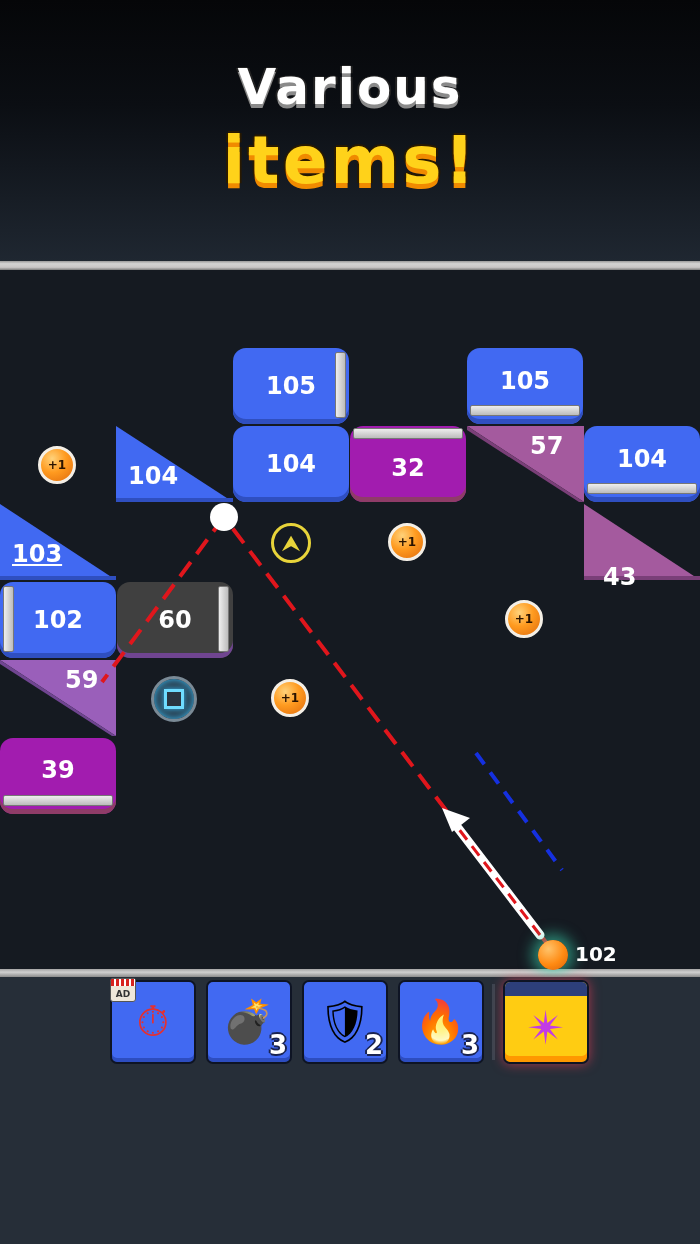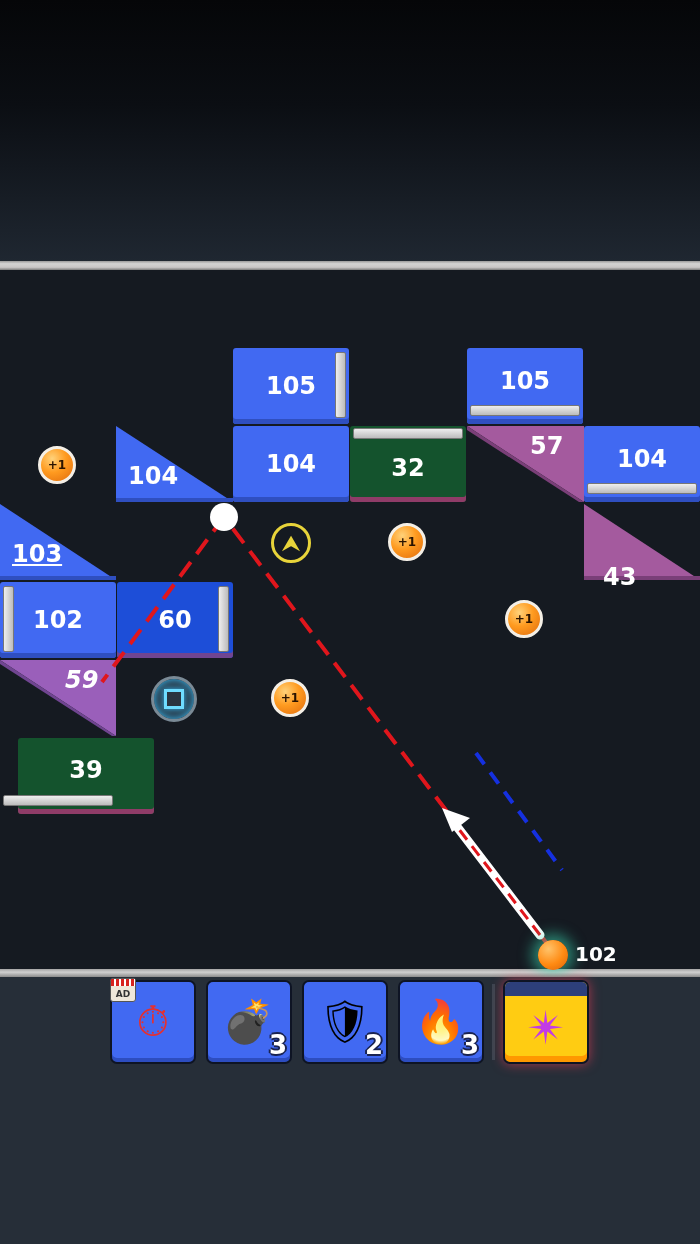--- a/index.html
+++ b/index.html
@@ -29,27 +29,27 @@
   }
   .field {
     position: absolute; left: 0; top: 270px; width: 700px; height: 700px;
     background: #151a21;
   }
   .bottom-wall {
     position: absolute; left: 0; top: 969px; width: 700px; height: 8px;
     background: linear-gradient(#a4a4a4, #d0d0d0 40%, #8c8c8c);
   }
   .block {
-    position: absolute; border-radius: 3px;
+    position: absolute; border-radius: 13px;
     color: #fff; font-weight: bold; font-size: 24px;
     display: flex; align-items: center; justify-content: center;
   }
   .blue { background: #4169f2; box-shadow: inset 0 -5px 0 #2f4fc0; }
-  .pink { background: #14532d; box-shadow: inset 0 -5px 0 #8f3c68; }
-  .purple { background: #1d4ed8; box-shadow: inset 0 -5px 0 #704591; }
+  .pink { background: #a21caf; box-shadow: inset 0 -5px 0 #8f3c68; }
+  .purple { background: #404040; box-shadow: inset 0 -5px 0 #704591; }
   .shield-h { position: absolute; height: 11px; background: linear-gradient(#eee, #bcbcbc); border-radius: 2px; border: 1px solid #777; }
   .shield-v { position: absolute; width: 11px; background: linear-gradient(90deg, #eee, #bcbcbc); border-radius: 2px; border: 1px solid #777; }
   .tri { position: absolute; }
   .tri-label { position: absolute; color: #fff; font-weight: bold; font-size: 24px; }
   .coin {
     position: absolute; width: 38px; height: 38px; border-radius: 50%;
     background: radial-gradient(circle at 35% 30%, #ffd27a 0%, #ff9b20 45%, #e06a0c 100%);
     border: 3px solid #f4efe6;
     display: flex; align-items: center; justify-content: center;
     font-size: 12px; font-weight: bold; color: #2a1300;
@@ -98,20 +98,22 @@
   .item.selected {
     background: #ffcc12; box-shadow: inset 0 -6px 0 #ff9800, 0 0 12px rgba(255, 60, 90, 0.6);
     overflow: hidden;
   }
   .item.selected::before { content: ""; position: absolute; left: 0; top: 0; width: 100%; height: 14px; background: #2d3f7a; }
 </style>
 </head>
 <body>
 
 <div class="header">
+  <div class="title-line1">Various</div>
+  <div class="title-line2">items!</div>
 </div>
 
 <div class="top-wall"></div>
 
 <div class="field"></div>
 
 <div class="block blue" style="left:233px;top:348px;width:116px;height:76px;">
   <span>105</span>
 </div>
 <div class="shield-v" style="left:335px;top:352px;height:66px;"></div>
@@ -166,23 +168,23 @@
 
 <div class="block purple" style="left:117px;top:582px;width:116px;height:76px;">
   <span>60</span>
 </div>
 <div class="shield-v" style="left:218px;top:586px;height:66px;"></div>
 
 <svg class="tri" style="left:0px;top:660px;" width="116" height="78">
   <polygon points="0,0 116,0 116,76" fill="#9a5fba"></polygon>
   <polygon points="0,0 116,76 112,76 0,4" fill="#704591"></polygon>
 </svg>
-<span class="tri-label" style="left:65px;top:666px;font-style:italic;">59</span>
-
-<div class="block pink" style="left:18px;top:738px;width:136px;height:76px;padding-bottom:12px;">
+<span class="tri-label" style="left:65px;top:666px;">59</span>
+
+<div class="block pink" style="left:0px;top:738px;width:116px;height:76px;padding-bottom:12px;">
   <span>39</span>
 </div>
 <div class="shield-h" style="left:3px;top:795px;width:110px;"></div>
 
 <div class="coin" style="left:38px;top:446px;">
     <span>+1</span>
   </div>
 <div class="coin" style="left:388px;top:523px;">
     <span>+1</span>
   </div>

